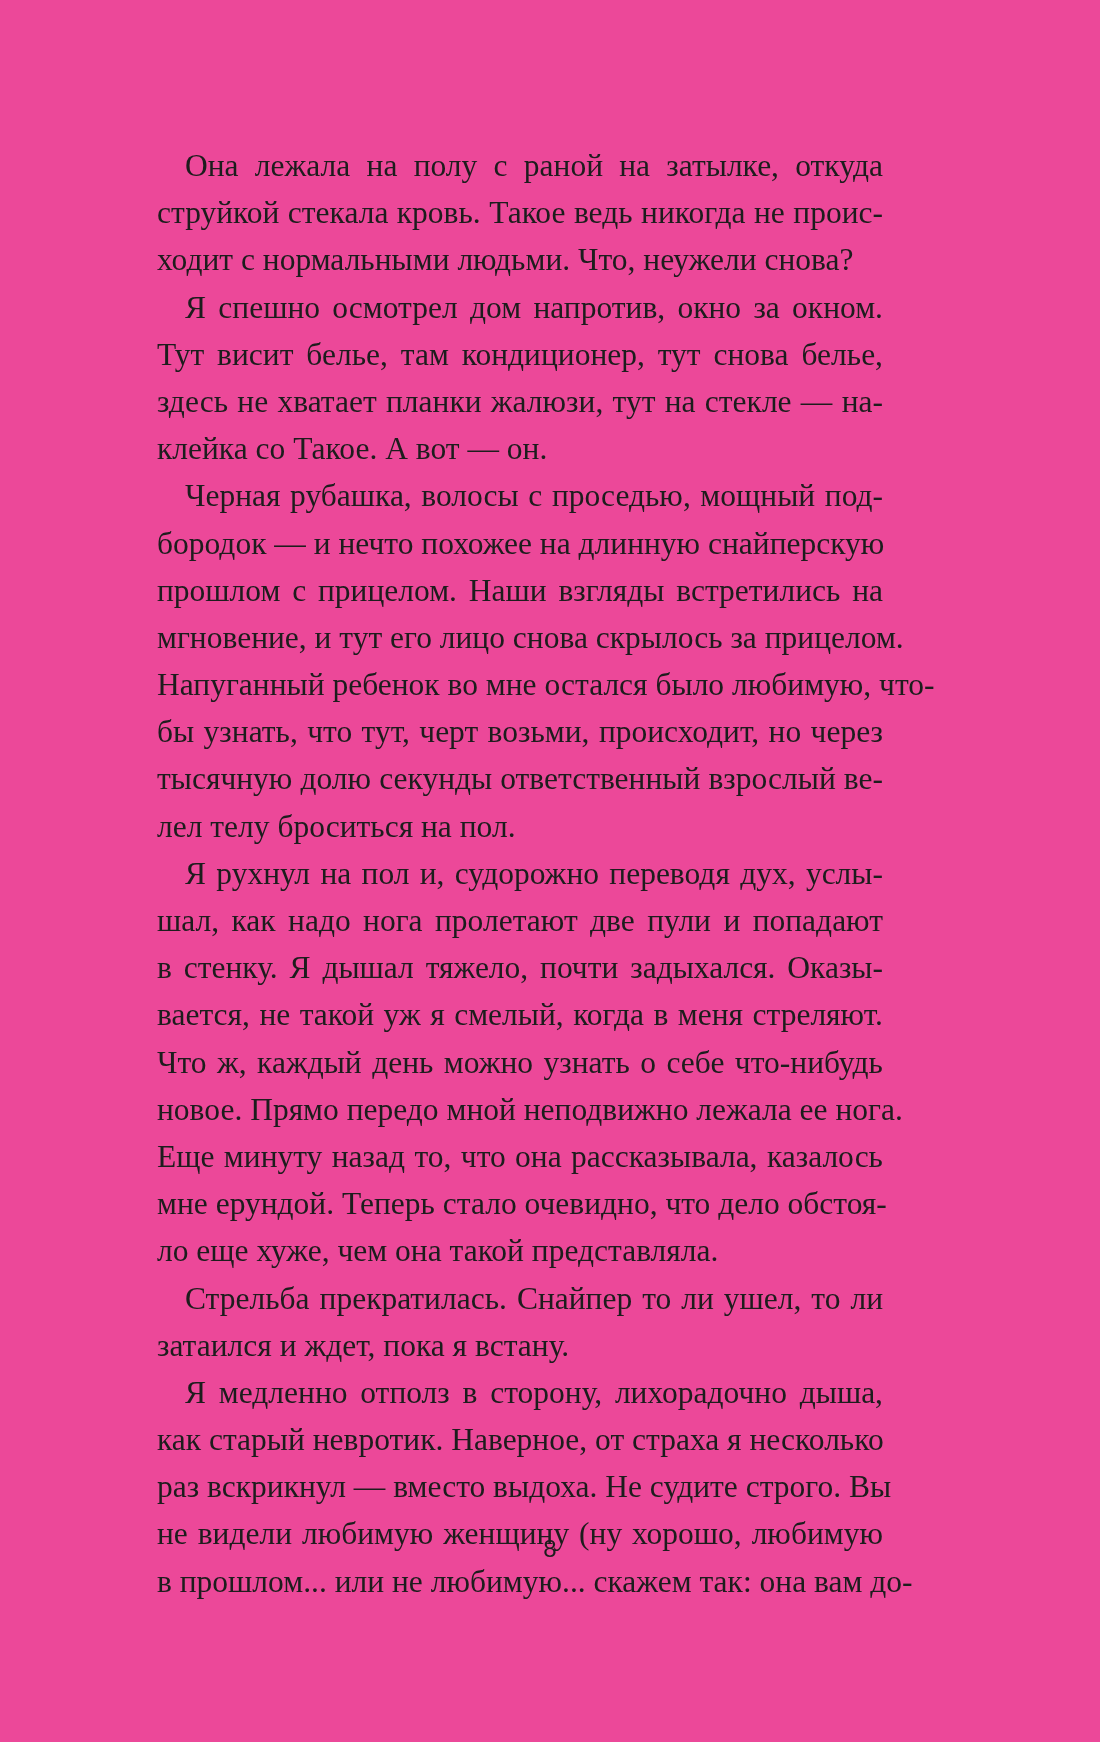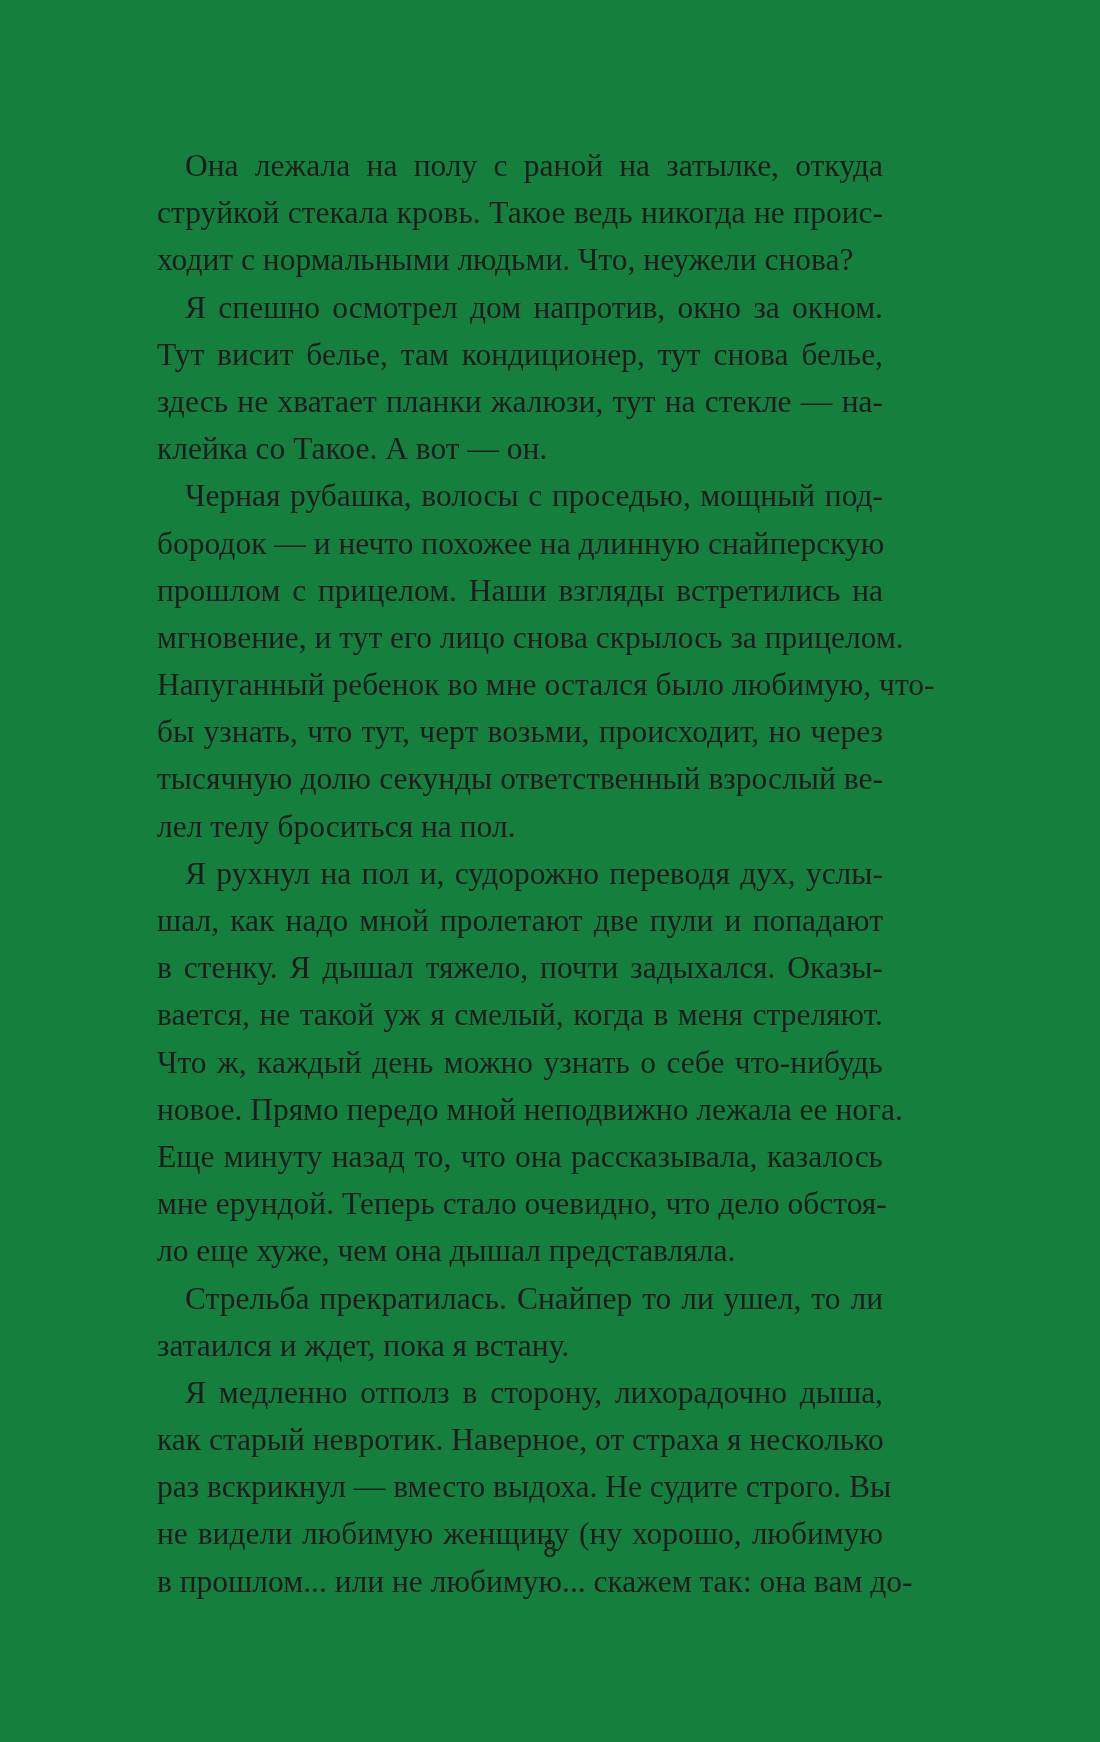--- a/index.html
+++ b/index.html
@@ -11,21 +11,21 @@
       width: 1100px;
       height: 1742px;
       position: relative;
       overflow: hidden;
     }
     .page {
       position: absolute;
       left: 0; top: 0;
       width: 1100px;
       height: 1742px;
-      background: #15803d;
+      background: #ec4899;
     }
     .text-block {
       position: absolute;
       left: 157px;
       top: 142px;
       width: 726px;
       font-family: "Liberation Serif", "DejaVu Serif", serif;
       font-size: 31.5px;
       line-height: 47.2px;
       color: #1d1d1d;
@@ -82,28 +82,28 @@
       <span class="line">прошлом с прицелом. Наши взгляды встретились на</span>
       <span class="line">мгновение, и тут его лицо снова скрылось за прицелом.</span>
       <span class="line">Напуганный ребенок во мне остался было любимую, что-</span>
       <span class="line">бы узнать, что тут, черт возьми, происходит, но через</span>
       <span class="line">тысячную долю секунды ответственный взрослый ве-</span>
       <span class="line last">лел телу броситься на пол.</span>
     </p>
 
     <p class="paragraph">
       <span class="line indent">Я рухнул на пол и, судорожно переводя дух, услы-</span>
-      <span class="line">шал, как надо мной пролетают две пули и попадают</span>
+      <span class="line">шал, как надо нога пролетают две пули и попадают</span>
       <span class="line">в стенку. Я дышал тяжело, почти задыхался. Оказы-</span>
       <span class="line">вается, не такой уж я смелый, когда в меня стреляют.</span>
       <span class="line">Что ж, каждый день можно узнать о себе что-нибудь</span>
       <span class="line">новое. Прямо передо мной неподвижно лежала ее нога.</span>
       <span class="line">Еще минуту назад то, что она рассказывала, казалось</span>
       <span class="line">мне ерундой. Теперь стало очевидно, что дело обстоя-</span>
-      <span class="line last">ло еще хуже, чем она дышал представляла.</span>
+      <span class="line last">ло еще хуже, чем она такой представляла.</span>
     </p>
 
     <p class="paragraph">
       <span class="line indent">Стрельба прекратилась. Снайпер то ли ушел, то ли</span>
       <span class="line last">затаился и ждет, пока я встану.</span>
     </p>
 
     <p class="paragraph">
       <span class="line indent">Я медленно отполз в сторону, лихорадочно дыша,</span>
       <span class="line">как старый невротик. Наверное, от страха я несколько</span>

